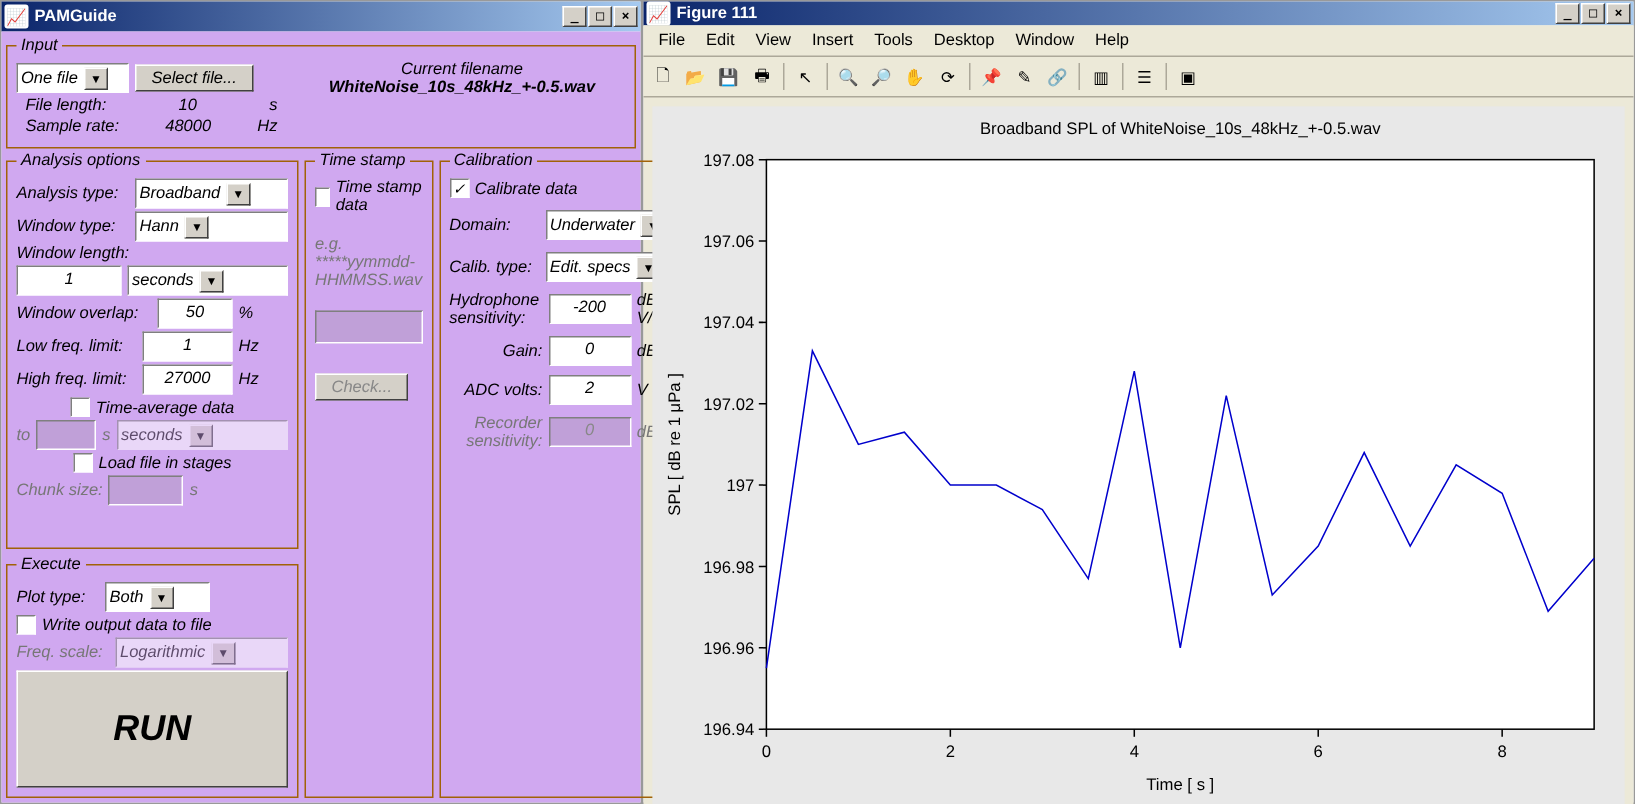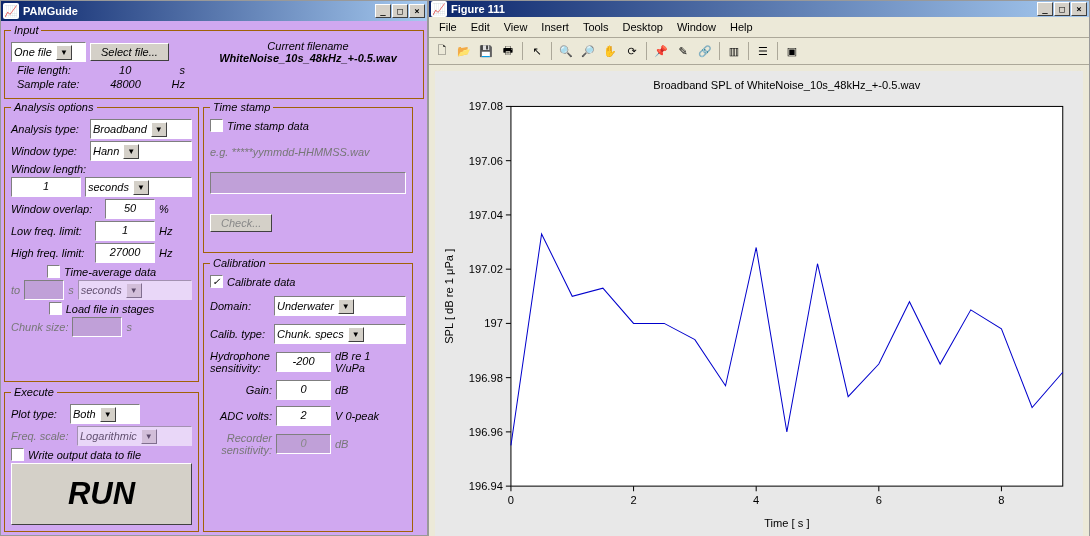--- a/index.html
+++ b/index.html
@@ -25,23 +25,23 @@
 .select { background: #fff; border: 1px solid #7f7f7f; border-right-color: #fff; border-bottom-color: #fff; height: 20px; padding: 1px 2px; display: inline-flex; align-items: center; }
 .select::after { content: "▼"; font-size: 8px; margin-left: 4px; background: #d4d0c8; padding: 2px 3px; border: 1px solid #404040; border-top-color: #fff; border-left-color: #fff; }
 .button { background: #d4d0c8; border: 1px solid #fff; border-right-color: #404040; border-bottom-color: #404040; padding: 2px 10px; display: inline-flex; align-items: center; justify-content: center; }
 .button.disabled { color: #888; }
 .textinput { background: #fff; border: 1px solid #7f7f7f; border-right-color: #fff; border-bottom-color: #fff; height: 20px; padding: 2px 4px; text-align: center; }
 .textinput.disabled { background: #c0a0d8; color: #888; }
 .checkbox { width: 13px; height: 13px; background: #fff; border: 1px solid #7f7f7f; border-right-color: #fff; border-bottom-color: #fff; display: inline-flex; align-items: center; justify-content: center; font-size: 10px; }
 .label-disabled { color: #777; }
 .top-cols { display: flex; gap: 4px; flex: 1; }
 .leftcol { width: 195px; display: flex; flex-direction: column; gap: 4px; }
-.rightcol { width: 210px; display: flex; flex-direction: column; gap: 4px; }
+.rightcol { width: 210px; display: flex; gap: 4px; }
 .plot-area { flex: 1; background: #e8e8e8; margin: 6px; position: relative; display: flex; }
-.runbtn { font-size: 31px; font-weight: bold; padding: 12px; }
+.runbtn { font-size: 24px; font-weight: bold; padding: 24px; }
 svg.chart { width: 100%; height: 100%; }
 </style>
 </head>
 <body>
 
 <div class="window pam">
   <div class="titlebar">
     <span class="ticon">📈</span>
     <span class="ttitle">PAMGuide</span>
     <div class="wbtns">
@@ -144,28 +144,28 @@
 
         <fieldset>
           <legend>Execute</legend>
           <div class="row">
               <span style="width:55px">Plot type:</span>
               <span class="select" style="width:70px">
                 <span>Both</span>
               </span>
             </div>
           <div class="row">
+              <span class="checkbox"></span>
+              <span>Write output data to file</span>
+            </div>
+          <div class="row">
               <span class="label-disabled" style="width:62px">Freq. scale:</span>
               <span class="select" style="flex:1;opacity:0.55">
                 <span>Logarithmic</span>
               </span>
-            </div>
-          <div class="row">
-              <span class="checkbox"></span>
-              <span>Write output data to file</span>
             </div>
           <div class="button runbtn" style="width:100%">RUN</div>
         </fieldset>
       </div>
 
       <div class="rightcol">
         <fieldset>
           <legend>Time stamp</legend>
           <div class="row">
               <span class="checkbox"></span>
@@ -186,21 +186,21 @@
             </div>
           <div class="row" style="margin-top:8px">
               <span style="width:60px">Domain:</span>
               <span class="select" style="flex:1">
                 <span>Underwater</span>
               </span>
             </div>
           <div class="row" style="margin-top:8px">
               <span style="width:60px">Calib. type:</span>
               <span class="select" style="flex:1">
-                <span>Chunk. specs</span>
+                <span>Edit. specs</span>
               </span>
             </div>
           <div class="row" style="margin-top:6px">
               <span style="width:62px">Hydrophone sensitivity:</span>
               <span class="textinput" style="width:55px">-200</span>
               <span style="width:50px">dB re 1 V/uPa</span>
             </div>
           <div class="row" style="margin-top:6px">
               <span style="width:62px;text-align:right">Gain:</span>
               <span class="textinput" style="width:55px">0</span>

